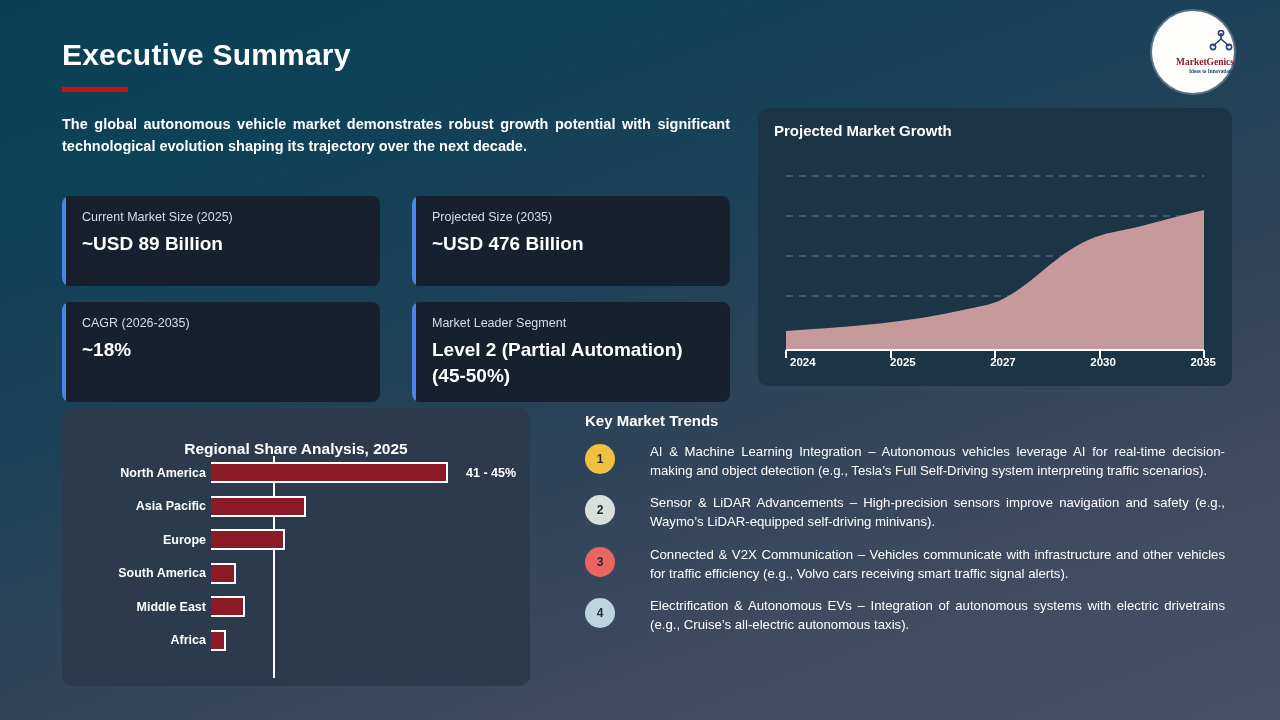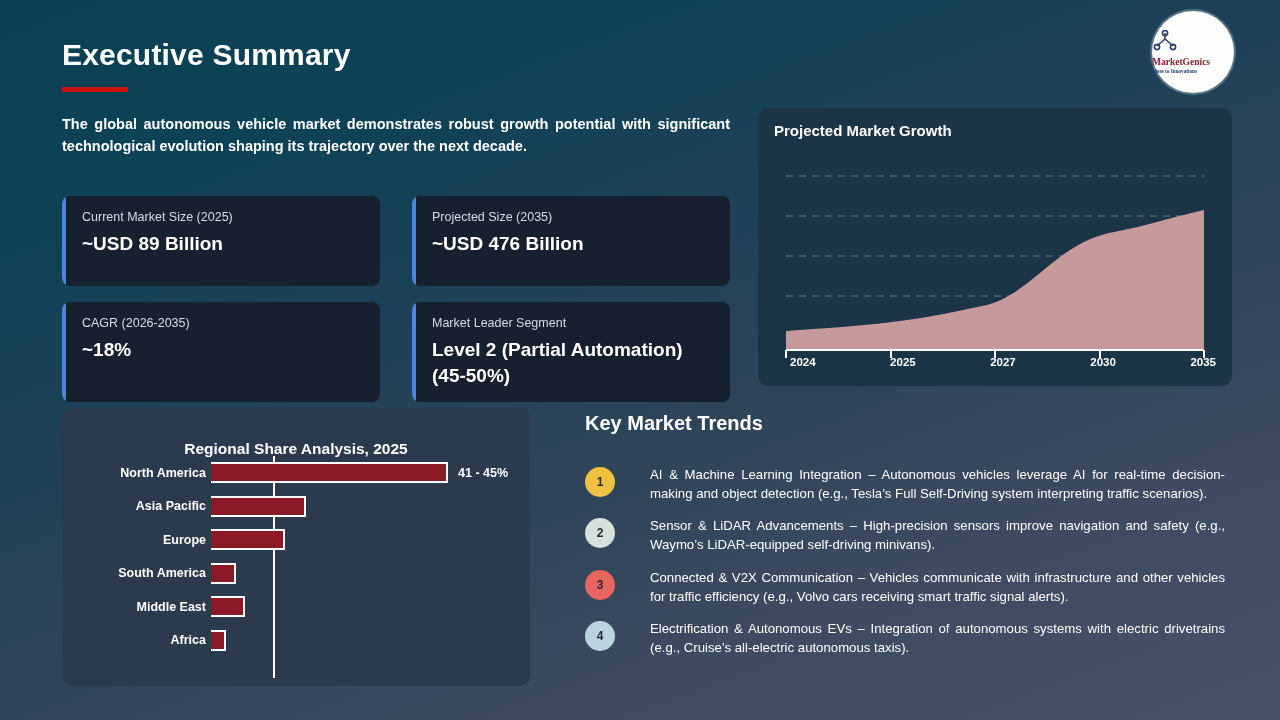--- a/index.html
+++ b/index.html
@@ -16,21 +16,21 @@
     position:absolute; left:62px; top:38px;
     font-size:30px; font-weight:bold; letter-spacing:.2px; color:#ffffff;
   }
   #title-rule{
     position:absolute; left:62px; top:87px; width:66px; height:5px;
     background:#cc1111;
   }
   #logo{
     position:absolute; left:1152px; top:11px; width:82px; height:82px;
     border-radius:50%; background:#fdfdfb;
-    display:flex; flex-direction:column; align-items:flex-start; justify-content:center;
+    display:flex; flex-direction:column; align-items:flex-end; justify-content:center;
     box-shadow:0 0 0 2px rgba(255,255,255,.25);
   }
   #logo .logo-mark{ margin-bottom:2px; }
   #logo .logo-name{
     font-size:9.5px; font-weight:bold; color:#8a1c2b;
     font-family:"Liberation Serif", serif; line-height:1;
   }
   #logo .logo-tag{
     font-size:5.2px; font-weight:bold; color:#1f3b73; margin-top:2px;
     font-family:"Liberation Serif", serif; line-height:1;
@@ -87,29 +87,29 @@
   }
   .bar-label{
     width:149px; text-align:right; padding-right:5px;
     font-size:12.5px; font-weight:bold; color:#ffffff; white-space:nowrap;
   }
   .bar-track{ position:relative; flex:1; display:flex; align-items:center; }
   .bar{
     height:21px; background:#8b1a26; border:2px solid #ffffff; border-left:none;
   }
   .bar-value{
-    margin-left:10px; font-size:12.5px; font-weight:bold; color:#ffffff; white-space:nowrap;
+    margin-left:18px; font-size:12.5px; font-weight:bold; color:#ffffff; white-space:nowrap;
   }
   #bar-axis{
     position:absolute; left:211px; top:48px; width:2px; height:222px; background:#ffffff;
   }
 
   
   #trends{ position:absolute; left:585px; top:412px; width:640px; }
-  #trends-title{ font-size:20px; font-weight:bold; color:#ffffff; margin-bottom:30px; }
+  #trends-title{ font-size:15px; font-weight:bold; color:#ffffff; margin-bottom:13px; }
   .trend-item{ display:flex; align-items:flex-start; margin-bottom:13px; }
   .trend-badge{
     flex:0 0 auto; width:30px; height:30px; border-radius:50%;
     display:flex; align-items:center; justify-content:center;
     font-size:12px; font-weight:bold; color:#222a33; margin-right:11px; margin-top:2px;
   }
   .trend-text{
     flex:1; font-size:13.2px; line-height:1.45; color:#ffffff; text-align:justify;margin-left:24px;
   }
 </style>

